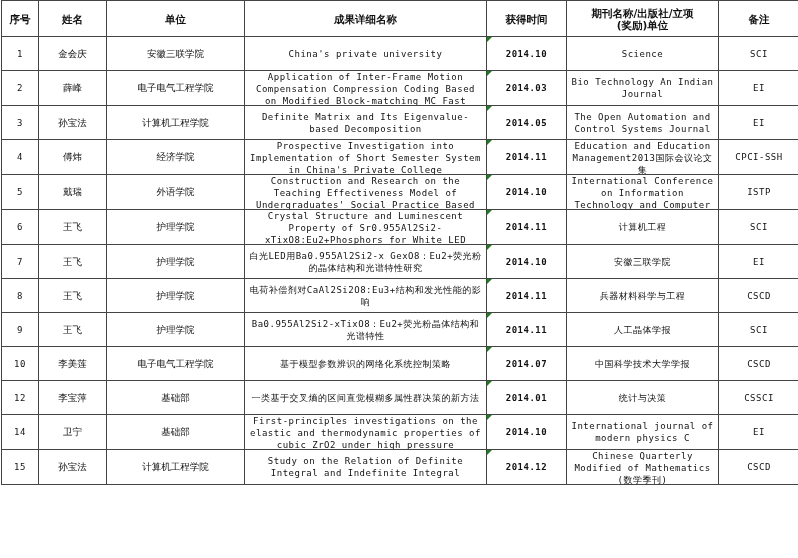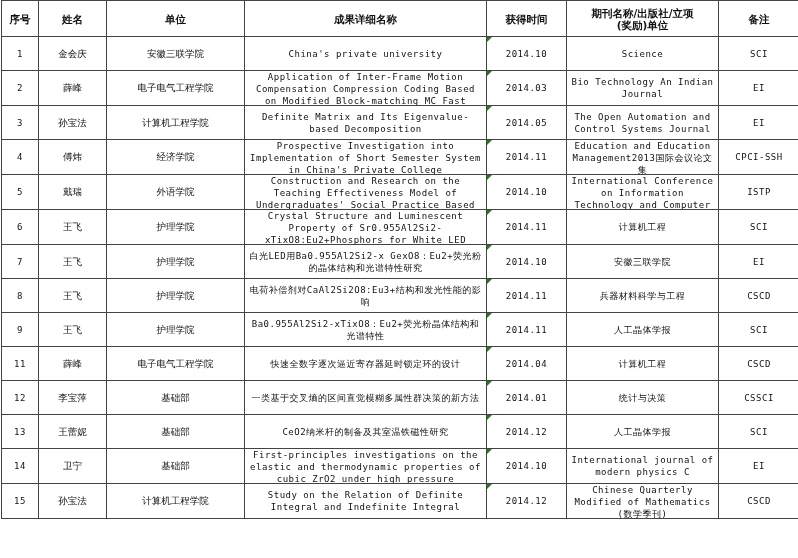--- a/index.html
+++ b/index.html
@@ -5,21 +5,21 @@
   html, body { margin: 0; padding: 0; background: #ffffff; }
   body { width: 798px; height: 558px; overflow: hidden; position: relative;
          font-family: "DejaVu Sans", sans-serif; color: #111; }
   table { border-collapse: collapse; table-layout: fixed; position: absolute; top: 0; left: 1px; width: 798px; }
   td, th { border: 1px solid #444; text-align: center; vertical-align: middle; padding: 0 3px;
            overflow: hidden; font-size: 9.5px; line-height: 12px; }
   th { font-weight: bold; font-size: 10.5px; height: 35px; }
   td { height: 33px; }
   .cell-inner { max-height: 34px; overflow: hidden; display: block; }
   .mono { font-family: "DejaVu Sans Mono", monospace; font-size: 9px; letter-spacing: 0.5px; }
-  .date-cell { position: relative; }
+  .date-cell { position: relative; font-weight: bold; }
   .date-cell .marker { position: absolute; top: 0; left: 0; width: 0; height: 0;
                        border-top: 5px solid #1e7b1e; border-right: 5px solid transparent; }
   tr.body-row:last-child td { border-bottom: 1px solid #444; }
 </style>
 </head>
 <body>
 
 <table>
   <colgroup>
     <col style="width:37px">
@@ -164,62 +164,49 @@
     <td>
           <span class="cell-inner mono">Ba0.955Al2Si2-xTixO8：Eu2+荧光粉晶体结构和光谱特性</span>
         </td>
     <td class="date-cell"><span class="marker"></span><span class="mono">2014.11</span></td>
     <td>
           <span class="cell-inner mono">人工晶体学报</span>
         </td>
     <td><span class="mono">SCI</span></td>
   </tr>
 
-
-  <tr class="body-row">
-    <td><span class="mono">11</span></td>
-    <td><span>薛峰</span></td>
+  <tr class="body-row">
+    <td><span class="mono">10</span></td>
+    <td><span>李美莲</span></td>
     <td><span>电子电气工程学院</span></td>
     <td>
-          <span class="cell-inner mono">快速全数字逐次逼近寄存器延时锁定环的设计</span>
-        </td>
-    <td class="date-cell"><span class="marker"></span><span class="mono">2014.04</span></td>
-    <td>
-          <span class="cell-inner mono">计算机工程</span>
+          <span class="cell-inner mono">基于模型参数辨识的网络化系统控制策略</span>
+        </td>
+    <td class="date-cell"><span class="marker"></span><span class="mono">2014.07</span></td>
+    <td>
+          <span class="cell-inner mono">中国科学技术大学学报</span>
         </td>
     <td><span class="mono">CSCD</span></td>
   </tr>
+
 
   <tr class="body-row">
     <td><span class="mono">12</span></td>
     <td><span>李宝萍</span></td>
     <td><span>基础部</span></td>
     <td>
           <span class="cell-inner mono">一类基于交叉熵的区间直觉模糊多属性群决策的新方法</span>
         </td>
     <td class="date-cell"><span class="marker"></span><span class="mono">2014.01</span></td>
     <td>
           <span class="cell-inner mono">统计与决策</span>
         </td>
     <td><span class="mono">CSSCI</span></td>
   </tr>
 
-  <tr class="body-row">
-    <td><span class="mono">13</span></td>
-    <td><span>王蕾妮</span></td>
-    <td><span>基础部</span></td>
-    <td>
-          <span class="cell-inner mono">CeO2纳米杆的制备及其室温铁磁性研究</span>
-        </td>
-    <td class="date-cell"><span class="marker"></span><span class="mono">2014.12</span></td>
-    <td>
-          <span class="cell-inner mono">人工晶体学报</span>
-        </td>
-    <td><span class="mono">SCI</span></td>
-  </tr>
 
   <tr class="body-row">
     <td><span class="mono">14</span></td>
     <td><span>卫宁</span></td>
     <td><span>基础部</span></td>
     <td>
           <span class="cell-inner mono">First-principles investigations on the elastic and thermodynamic properties of cubic ZrO2 under high pressure</span>
         </td>
     <td class="date-cell"><span class="marker"></span><span class="mono">2014.10</span></td>
     <td>

